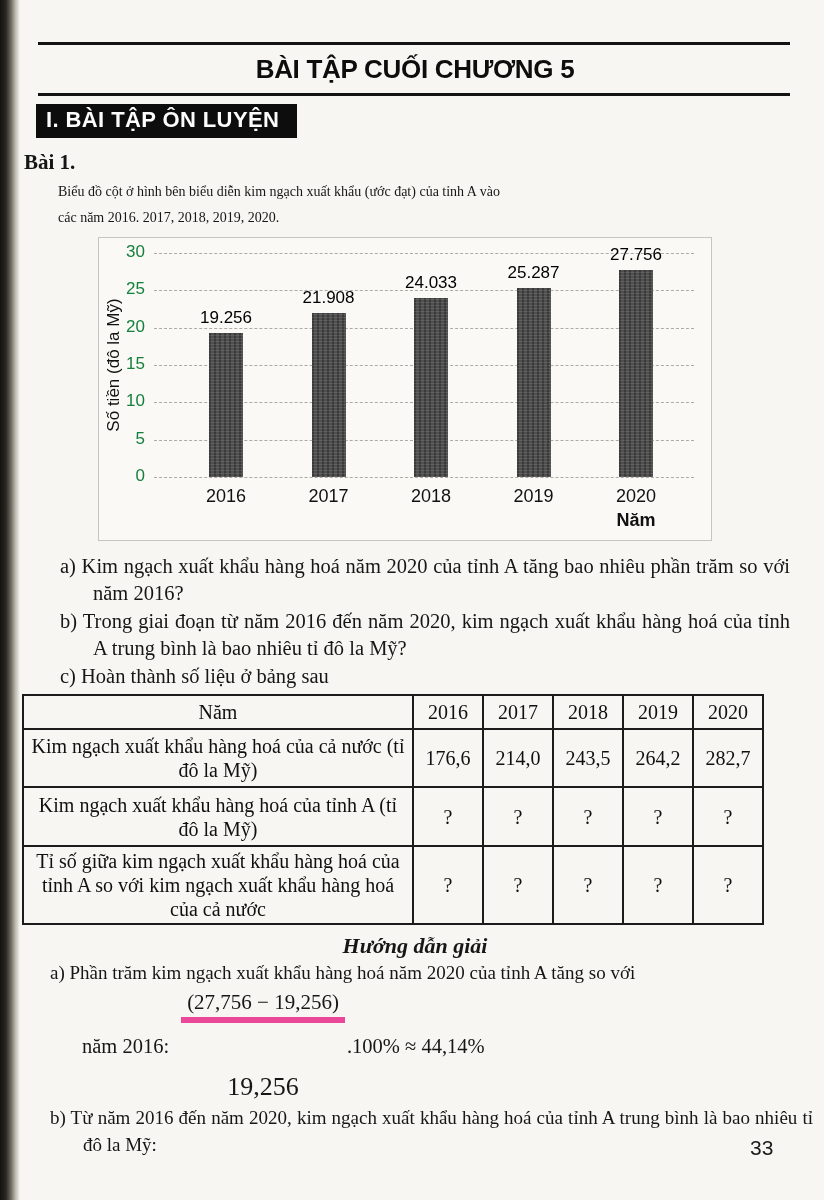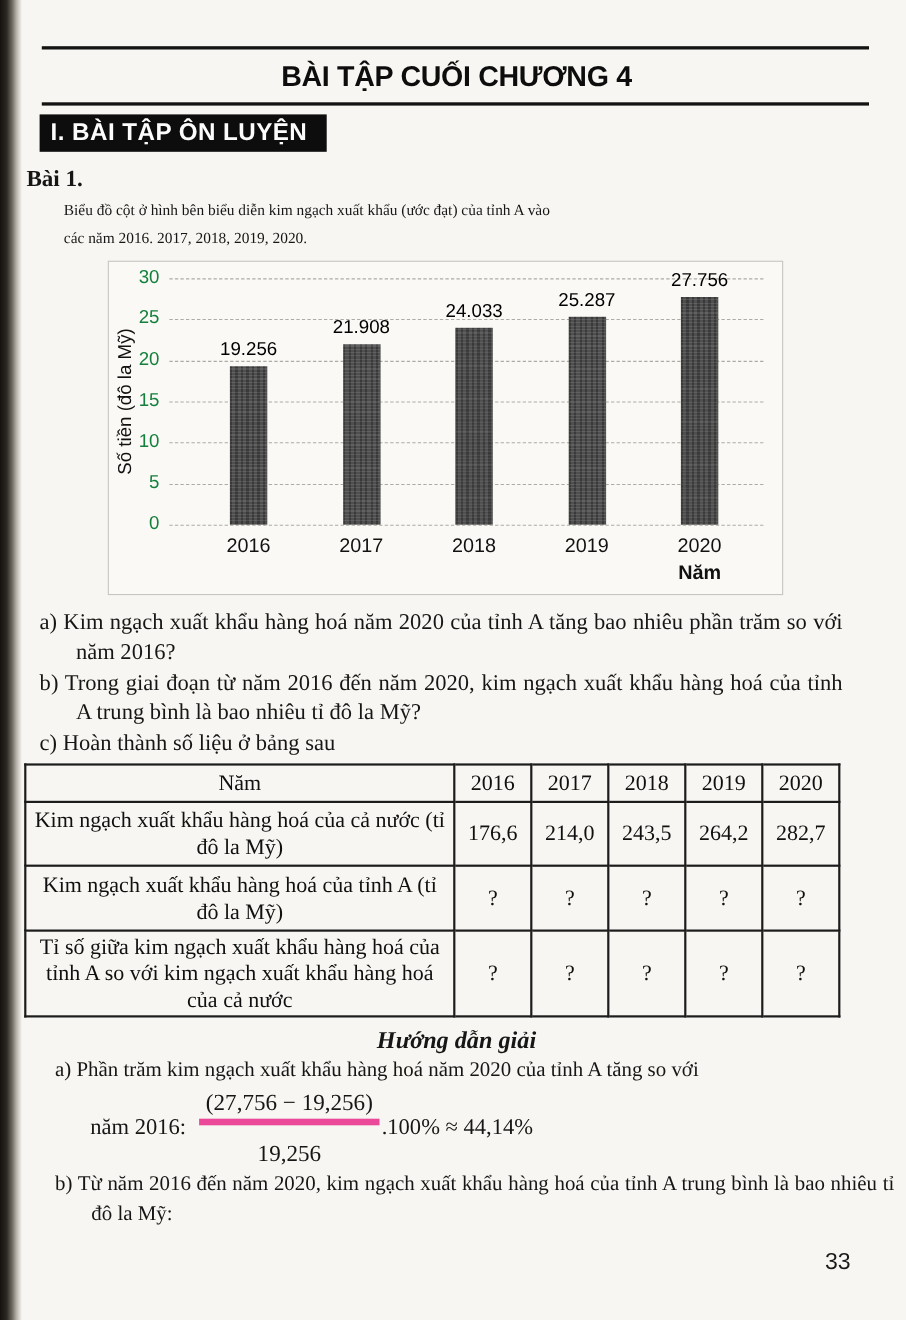--- a/index.html
+++ b/index.html
@@ -54,21 +54,21 @@
   .value-label { position: absolute; width: 90px; text-align: center; font-size: 17px; color: #000000; }
   .cat-label { position: absolute; width: 90px; text-align: center; font-size: 18px; color: #111; }
   .ylabel {
     position: absolute; left: -102px; top: 114px; width: 240px; height: 26px;
     text-align: center; font-size: 17px; color: #111;
     transform: rotate(-90deg); transform-origin: center;
   }
   .xlabel { position: absolute; left: 492px; top: 272px; width: 90px; text-align: center; font-size: 18px; font-weight: 600; color: #111; }
 
   
-  .questions { margin-top: 12px; margin-left: 0; width: 730px; }
+  .questions { margin-top: 12px; margin-left: 24px; width: 730px; }
   .q { font-size: 20.5px; line-height: 27px; text-align: justify; padding-left: 33px; text-indent: -33px; margin-bottom: 1px; }
 
   
   table.data-table {
     border-collapse: collapse; margin: 4px 0 0 -14px;
     width: 740px; table-layout: fixed;
     font-size: 20px; line-height: 24px;
   }
   table.data-table td, table.data-table th {
     border: 2px solid #1c1c1c; text-align: center; vertical-align: middle;
@@ -83,38 +83,38 @@
 
   
   .solution-heading {
     text-align: center; font-weight: bold; font-style: italic;
     font-size: 22px; margin-top: 8px;
   }
   .sol-line { font-size: 19px; line-height: 27px; text-align: justify; margin-left: 14px; width: 730px; padding-left: 33px; text-indent: -33px; }
   .frac-row { display: flex; align-items: center; margin: 4px 0 2px 46px; font-size: 20.5px; }
   .frac { display: inline-block; text-align: center; margin: 0 2px 0 12px; }
   .frac .num { padding: 0 6px 2px 6px; border-bottom: 6px solid #ec4899; font-size: 21px; }
-  .frac .den { padding-top: 13px; font-size: 21px; }
+  .frac .den { padding-top: 13px; font-size: 26px; margin-top: 36px; }
   .formula { font-size: 20.5px; margin: 2px 0 0 46px; }
 
   .page-number {
     position: absolute; left: 750px; top: 1136px;
     font-family: "Liberation Sans", sans-serif; font-size: 21px; color: #1a1a1a;
   }
 </style>
 </head>
 <body>
 
 <div class="page">
   <div class="binding-shadow"></div>
 
   <div class="content">
 
     <div class="rule top"></div>
-    <div class="page-title">BÀI TẬP CUỐI CHƯƠNG 4</div>
+    <div class="page-title">BÀI TẬP CUỐI CHƯƠNG 5</div>
     <div class="rule"></div>
 
     <div class="section-badge">I. BÀI TẬP ÔN LUYỆN</div>
 
     <div class="exercise-heading">Bài 1.</div>
 
     <div class="intro">
       <div>Biểu đồ cột ở hình bên biểu diễn kim ngạch xuất khẩu (ước đạt) của tỉnh A vào</div>
       <div>các năm 2016. 2017, 2018, 2019, 2020.</div>
     </div>

